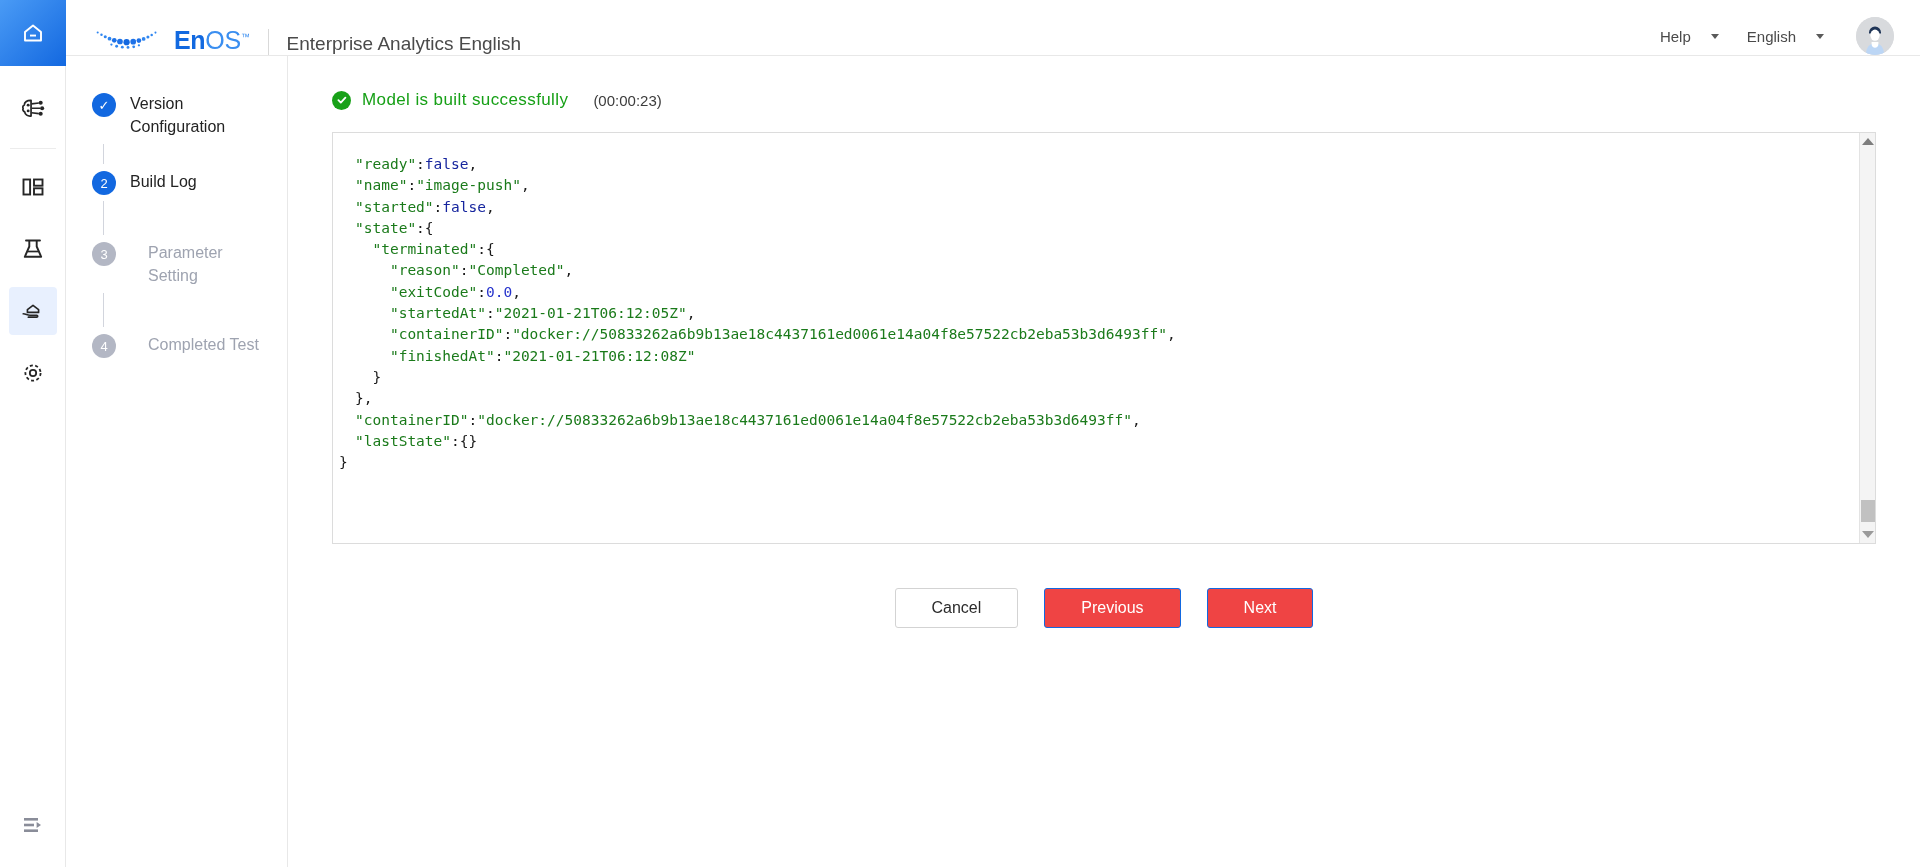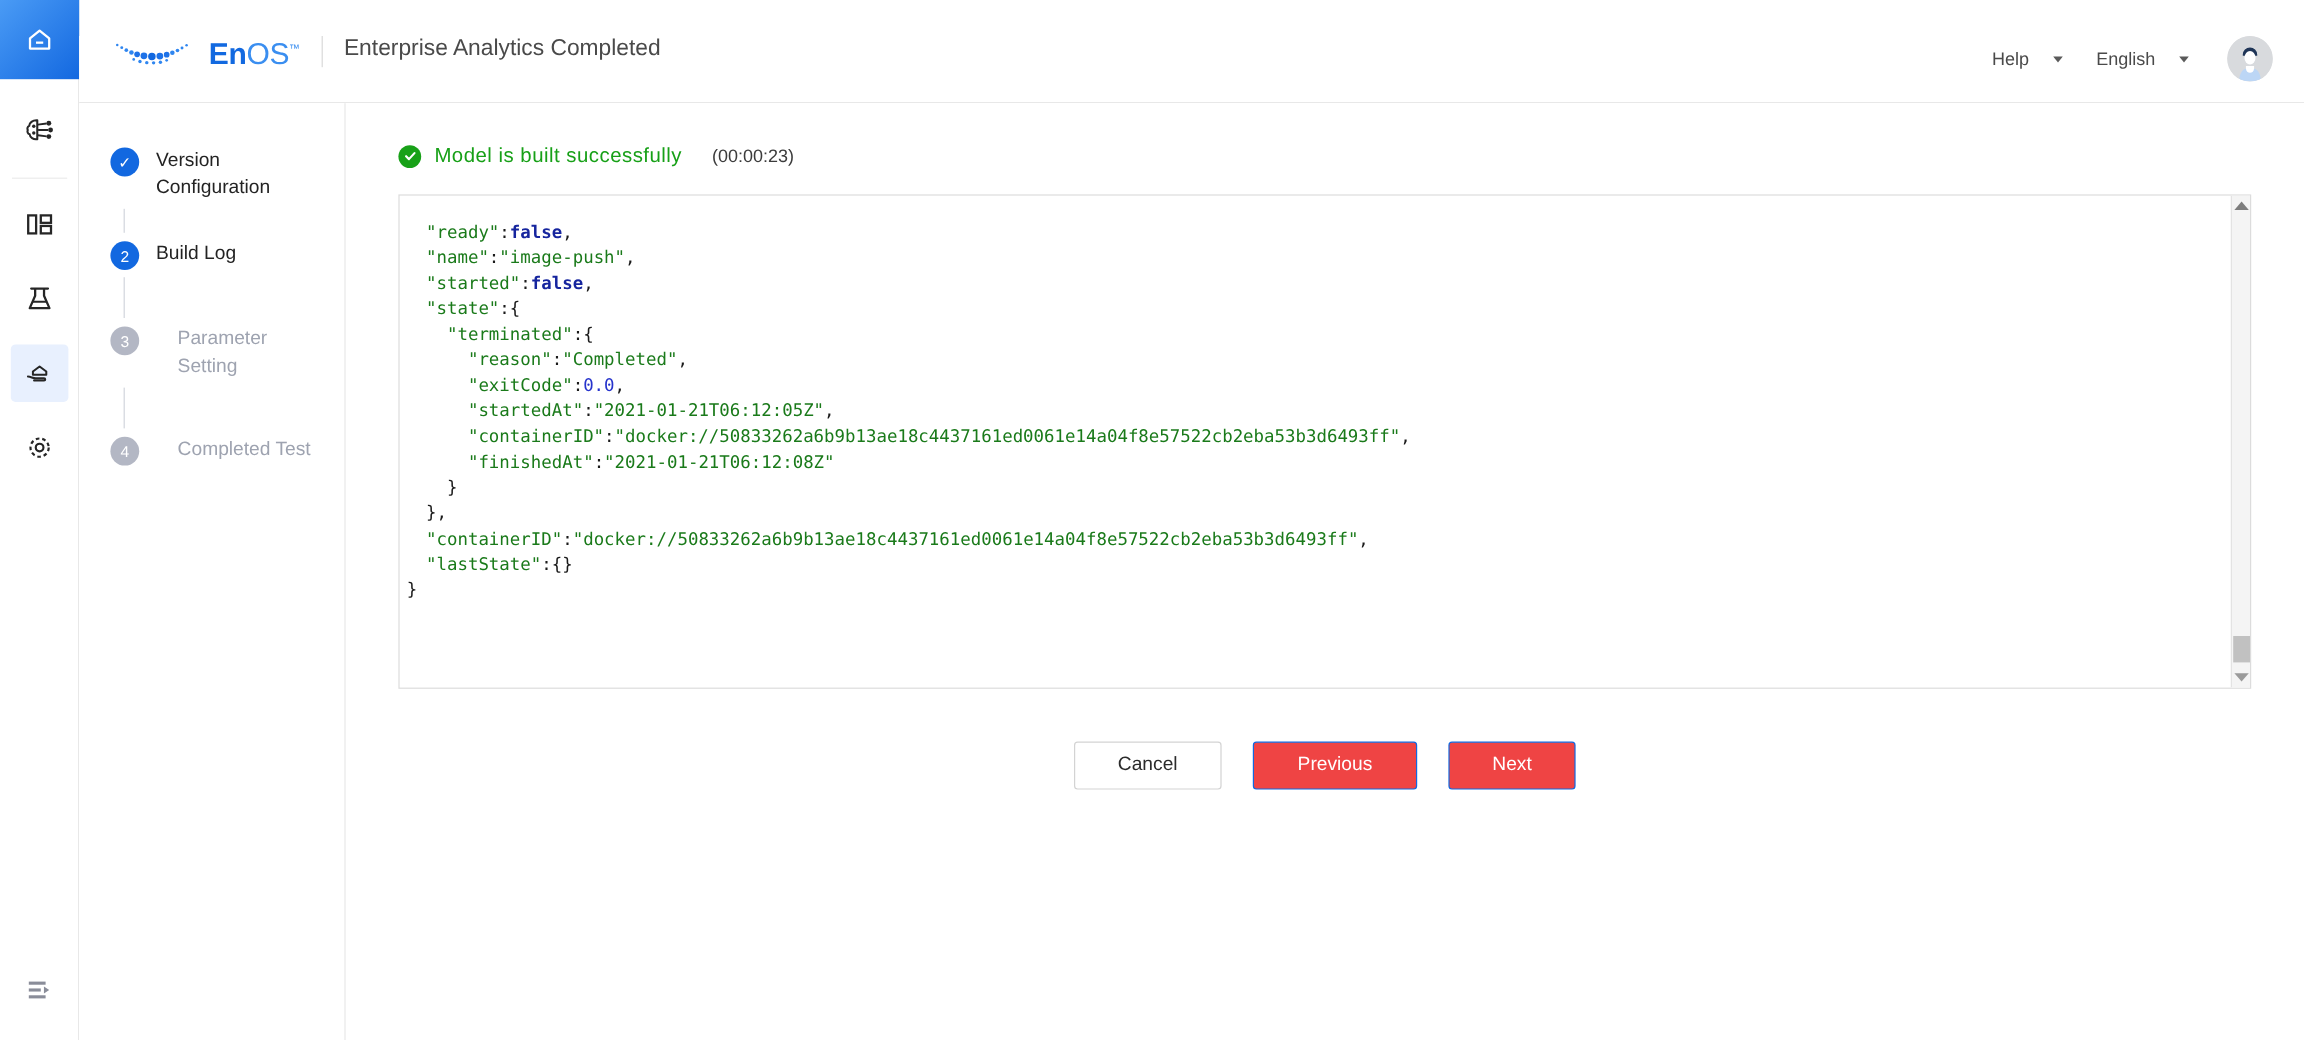--- a/index.html
+++ b/index.html
@@ -36,23 +36,22 @@
   .rail-sep { width: 46px; height: 1px; background: #ececec; margin-top: 16px; }
   .rail-bottom { margin-top: auto; margin-bottom: 18px; cursor: pointer;
     width: 48px; height: 48px; display:flex; align-items:center; justify-content:center; }
 
   
   .right { flex: 1; display: flex; flex-direction: column; min-width: 0; }
 
   .topbar {
     height: 56px; flex: 0 0 56px;
     border-bottom: 1px solid #e8e8e8;
-    display: flex; align-items: flex-start; padding: 0 26px 0 26px;
+    display: flex; align-items: flex-end; padding: 0 26px 0 26px;
     background: #fff;
-    margin-top: 30px;
   }
   .logo-wrap { display: flex; align-items: center; gap: 10px; }
   .logo-mark { width: 72px; height: 30px; display:block; }
   .logo-text { font-size: 25px; letter-spacing: -0.3px; line-height: 1; position: relative; }
   .logo-en { color: #1269e0; font-weight: bold; }
   .logo-os { color: #3a8ef0; font-weight: normal; }
   .logo-tm { font-size: 9px; color: #3a8ef0; vertical-align: super; }
   .top-div { width: 1px; height: 26px; background: #d9d9d9; margin: 0 18px; }
   .app-title { font-size: 19px; color: #4a4a4a; }
   .top-right { margin-left: auto; display: flex; align-items: center; gap: 28px; }
@@ -115,21 +114,21 @@
     padding: 10px 6px 8px 22px;
     overflow: hidden;
     font-family: "DejaVu Sans Mono", "Liberation Mono", monospace;
     font-size: 14.5px;
     line-height: 21.3px;
     white-space: pre;
     color: #111;
   }
   .log-line { height: 21.3px; }
   .tok-key, .tok-str { color: #1a7a1a; }
-  .tok-bool { color: #16259e; font-weight: bold; }
+  .tok-bool { color: #16259e; font-weight: normal; }
   .tok-num { color: #2633cc; }
   .tok-punc { color: #1a1a1a; }
 
   
   .sbar {
     width: 16px; flex: 0 0 16px; background: #f4f4f4;
     border-left: 1px solid #e3e3e3;
     display: flex; flex-direction: column; align-items: center;
     position: relative; cursor: pointer;
   }
@@ -240,21 +239,21 @@
           <circle cx="26" cy="21.6" r="1.5" fill="#2f86f0"></circle>
           <circle cx="32" cy="22.6" r="1.5" fill="#2f86f0"></circle>
           <circle cx="38" cy="22.8" r="1.5" fill="#2f86f0"></circle>
           <circle cx="44" cy="22.2" r="1.5" fill="#2f86f0"></circle>
           <circle cx="49.5" cy="20.6" r="1.2" fill="#2f86f0"></circle>
         </svg>
         <div class="logo-text"><span class="logo-en">En</span><span class="logo-os">OS</span><span class="logo-tm">™</span></div>
       </div>
 
       <div class="top-div"></div>
-      <div class="app-title">Enterprise Analytics Completed</div>
+      <div class="app-title">Enterprise Analytics English</div>
 
       <div class="top-right">
         <div class="top-link">
           <span>Help</span>
           <span class="caret"></span>
         </div>
         <div class="top-link">
           <span>English</span>
           <span class="caret"></span>
         </div>

